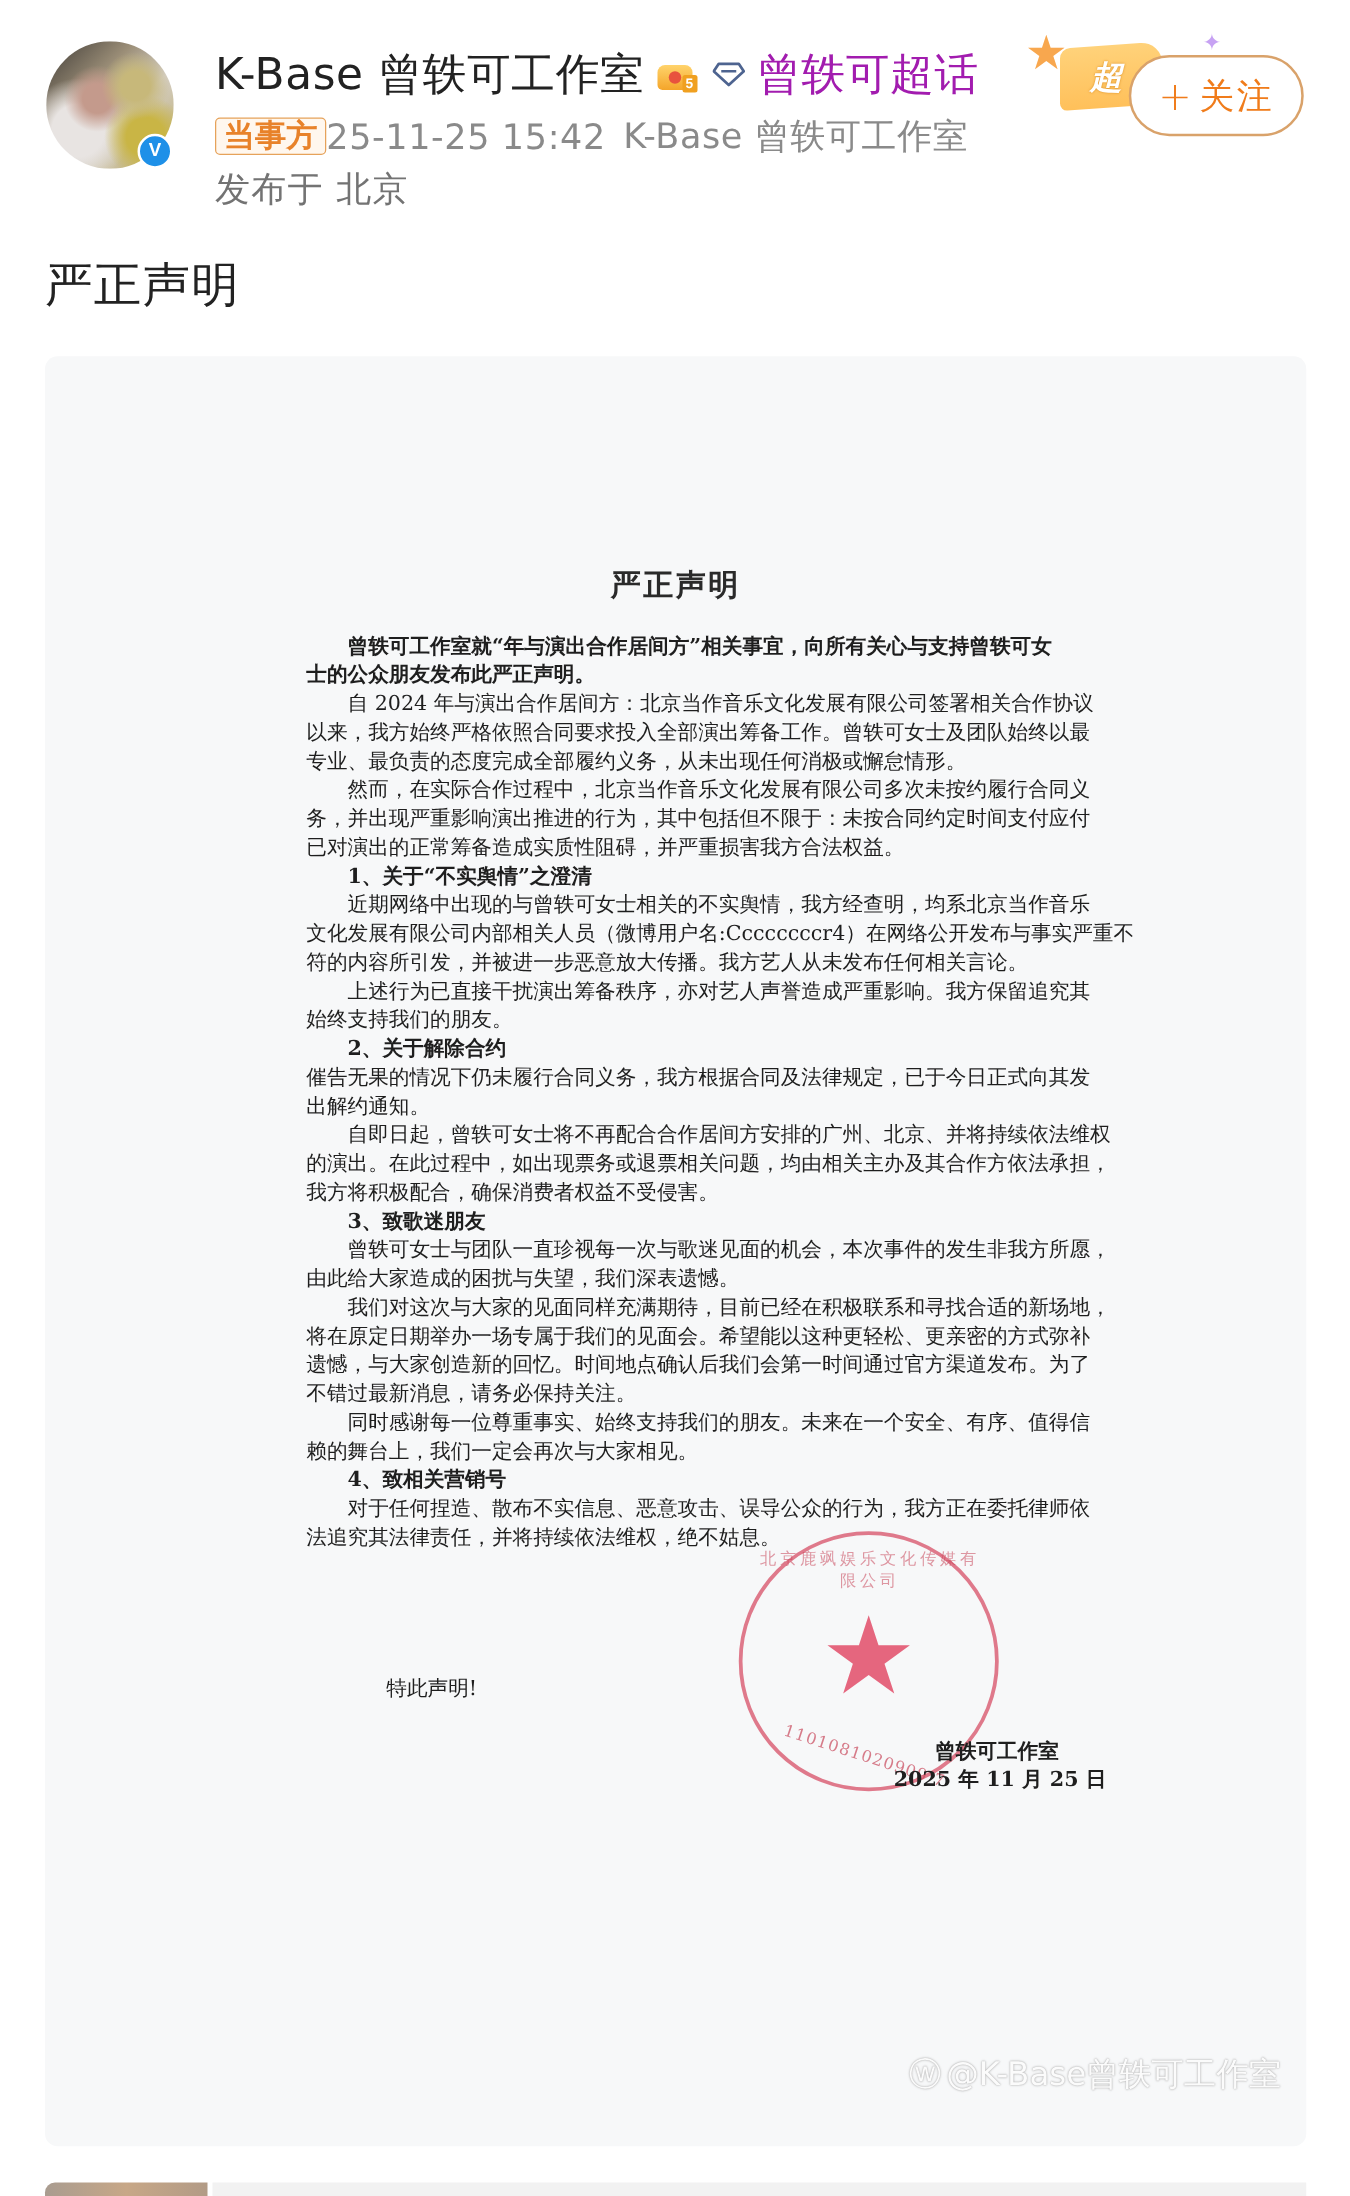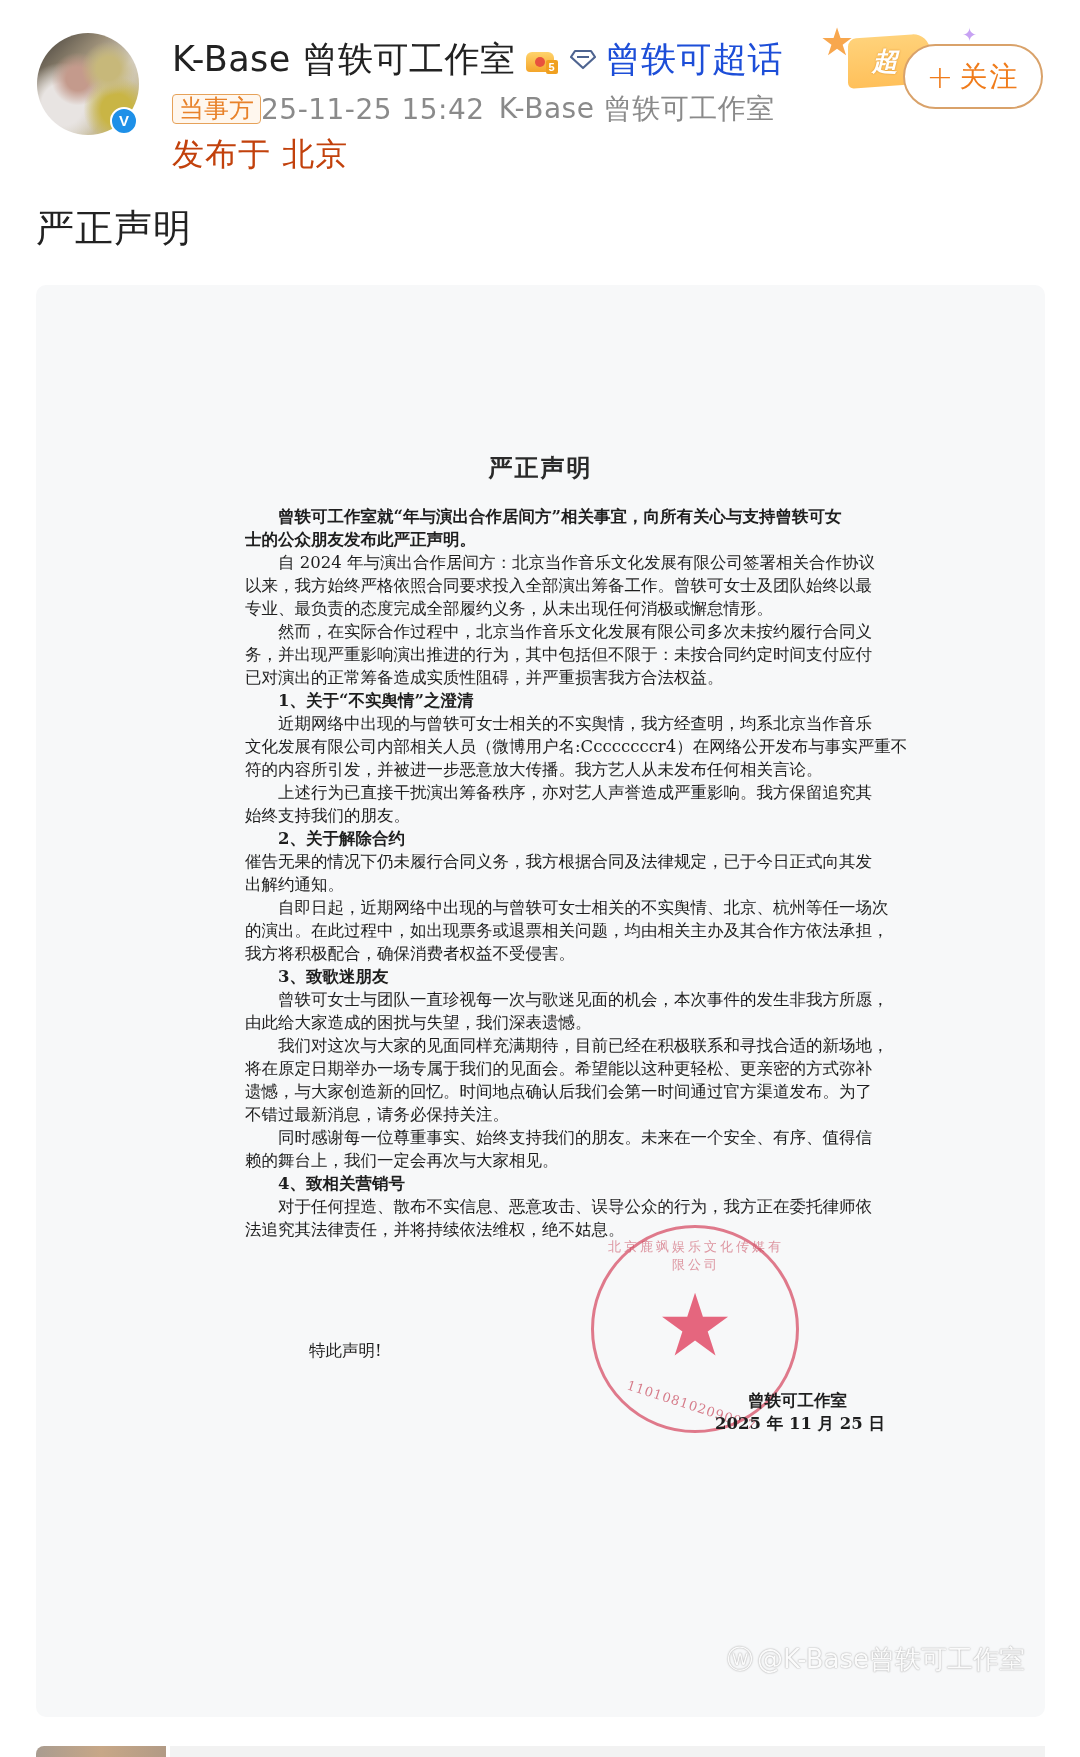--- a/index.html
+++ b/index.html
@@ -23,27 +23,27 @@
     font-family: "Liberation Sans", sans-serif;
   }
 
   .name-row { position: absolute; left: 172px; top: 36px; height: 46px; display: flex; align-items: center; white-space: nowrap; }
   .user-name { font-size: 35px; color: #222; letter-spacing: 0.5px; }
   .crown-icon { margin-left: 8px; width: 34px; height: 30px; position: relative; }
   .crown-icon .crown-base { position: absolute; left: 2px; top: 8px; width: 28px; height: 20px; border-radius: 6px 6px 4px 4px; background: linear-gradient(180deg,#ffd36b,#f4a52a); }
   .crown-icon .crown-gem { position: absolute; left: 11px; top: 13px; width: 10px; height: 10px; border-radius: 50%; background: #e8523e; }
   .crown-icon .crown-num { position: absolute; right: 0; bottom: 0; width: 12px; height: 14px; background: #f0a020; color: #fff; font-size: 11px; font-weight: bold; line-height: 14px; text-align: center; border-radius: 2px; font-family: "Liberation Sans", sans-serif; }
   .diamond-icon { margin-left: 12px; width: 26px; height: 22px; }
-  .topic-link { margin-left: 10px; font-size: 35px; color: #1d4ed8; letter-spacing: 0.5px; }
+  .topic-link { margin-left: 10px; font-size: 35px; color: #a21caf; letter-spacing: 0.5px; }
 
   .meta-row { position: absolute; left: 172px; top: 92px; height: 34px; display: flex; align-items: center; white-space: nowrap; }
-  .party-tag { border: 1.5px solid #e6a25a; background: #fff7ee; color: #e8822a; font-size: 25px; line-height: 28px; padding: 0 6px; border-radius: 4px; }
+  .party-tag { border: 1.5px solid #e6a25a; background: #fff7ee; color: #e8822a; font-size: 25px; line-height: 28px; padding: 0 6px; border-radius: 4px; font-weight: bold; }
   .post-time { font-size: 28px; color: #8a8a8a; letter-spacing: 0.5px; }
   .post-source { margin-left: 14px; font-size: 28px; color: #8a8a8a; letter-spacing: 0.5px; }
-  .location { position: absolute; left: 172px; top: 133px; font-size: 32px; color: #c2410c; letter-spacing: 1px; }
+  .location { position: absolute; left: 172px; top: 133px; font-size: 28px; color: #737373; letter-spacing: 1px; }
 
   .super-badge { position: absolute; left: 820px; top: 22px; width: 110px; height: 70px; }
   .super-badge .ribbon { position: absolute; left: 28px; top: 14px; width: 82px; height: 50px; background: linear-gradient(180deg,#ffd27a,#ffc05a); border-radius: 8px 18px 10px 6px; transform: skewY(-4deg); }
   .super-badge .star { position: absolute; left: 0; top: 0; font-size: 38px; color: #f8a74e; line-height: 40px; }
   .super-badge .super-text { position: absolute; left: 52px; top: 22px; font-size: 26px; color: #fff; font-weight: bold; font-style: italic; text-shadow: 0 0 2px #d88a20; }
   .sparkle-icon { position: absolute; left: 962px; top: 24px; color: #c7a2f3; font-size: 18px; }
 
   .follow-button {
     position: absolute; left: 903px; top: 44px; width: 140px; height: 65px; border-radius: 33px;
     border: 2px solid #d9a26a; background: #fff; display: flex; align-items: center; justify-content: center;
@@ -137,21 +137,21 @@
         <div class="doc-line ">已对演出的正常筹备造成实质性阻碍，并严重损害我方合法权益。</div>
         <div class="doc-line sub">1、关于“不实舆情”之澄清</div>
         <div class="doc-line indent">近期网络中出现的与曾轶可女士相关的不实舆情，我方经查明，均系北京当作音乐</div>
         <div class="doc-line ">文化发展有限公司内部相关人员（微博用户名:Ccccccccr4）在网络公开发布与事实严重不</div>
         <div class="doc-line ">符的内容所引发，并被进一步恶意放大传播。我方艺人从未发布任何相关言论。</div>
         <div class="doc-line indent">上述行为已直接干扰演出筹备秩序，亦对艺人声誉造成严重影响。我方保留追究其</div>
         <div class="doc-line ">始终支持我们的朋友。</div>
         <div class="doc-line sub">2、关于解除合约</div>
         <div class="doc-line ">催告无果的情况下仍未履行合同义务，我方根据合同及法律规定，已于今日正式向其发</div>
         <div class="doc-line ">出解约通知。</div>
-        <div class="doc-line indent">自即日起，近期网络中出现的与曾轶可女士相关的不实舆情、北京、杭州等任一场次</div>
+        <div class="doc-line indent">自即日起，曾轶可女士将不再配合合作居间方安排的广州、北京、并将持续依法维权</div>
         <div class="doc-line ">的演出。在此过程中，如出现票务或退票相关问题，均由相关主办及其合作方依法承担，</div>
         <div class="doc-line ">我方将积极配合，确保消费者权益不受侵害。</div>
         <div class="doc-line sub">3、致歌迷朋友</div>
         <div class="doc-line indent">曾轶可女士与团队一直珍视每一次与歌迷见面的机会，本次事件的发生非我方所愿，</div>
         <div class="doc-line ">由此给大家造成的困扰与失望，我们深表遗憾。</div>
         <div class="doc-line indent">我们对这次与大家的见面同样充满期待，目前已经在积极联系和寻找合适的新场地，</div>
         <div class="doc-line ">将在原定日期举办一场专属于我们的见面会。希望能以这种更轻松、更亲密的方式弥补</div>
         <div class="doc-line ">遗憾，与大家创造新的回忆。时间地点确认后我们会第一时间通过官方渠道发布。为了</div>
         <div class="doc-line ">不错过最新消息，请务必保持关注。</div>
         <div class="doc-line indent">同时感谢每一位尊重事实、始终支持我们的朋友。未来在一个安全、有序、值得信</div>

